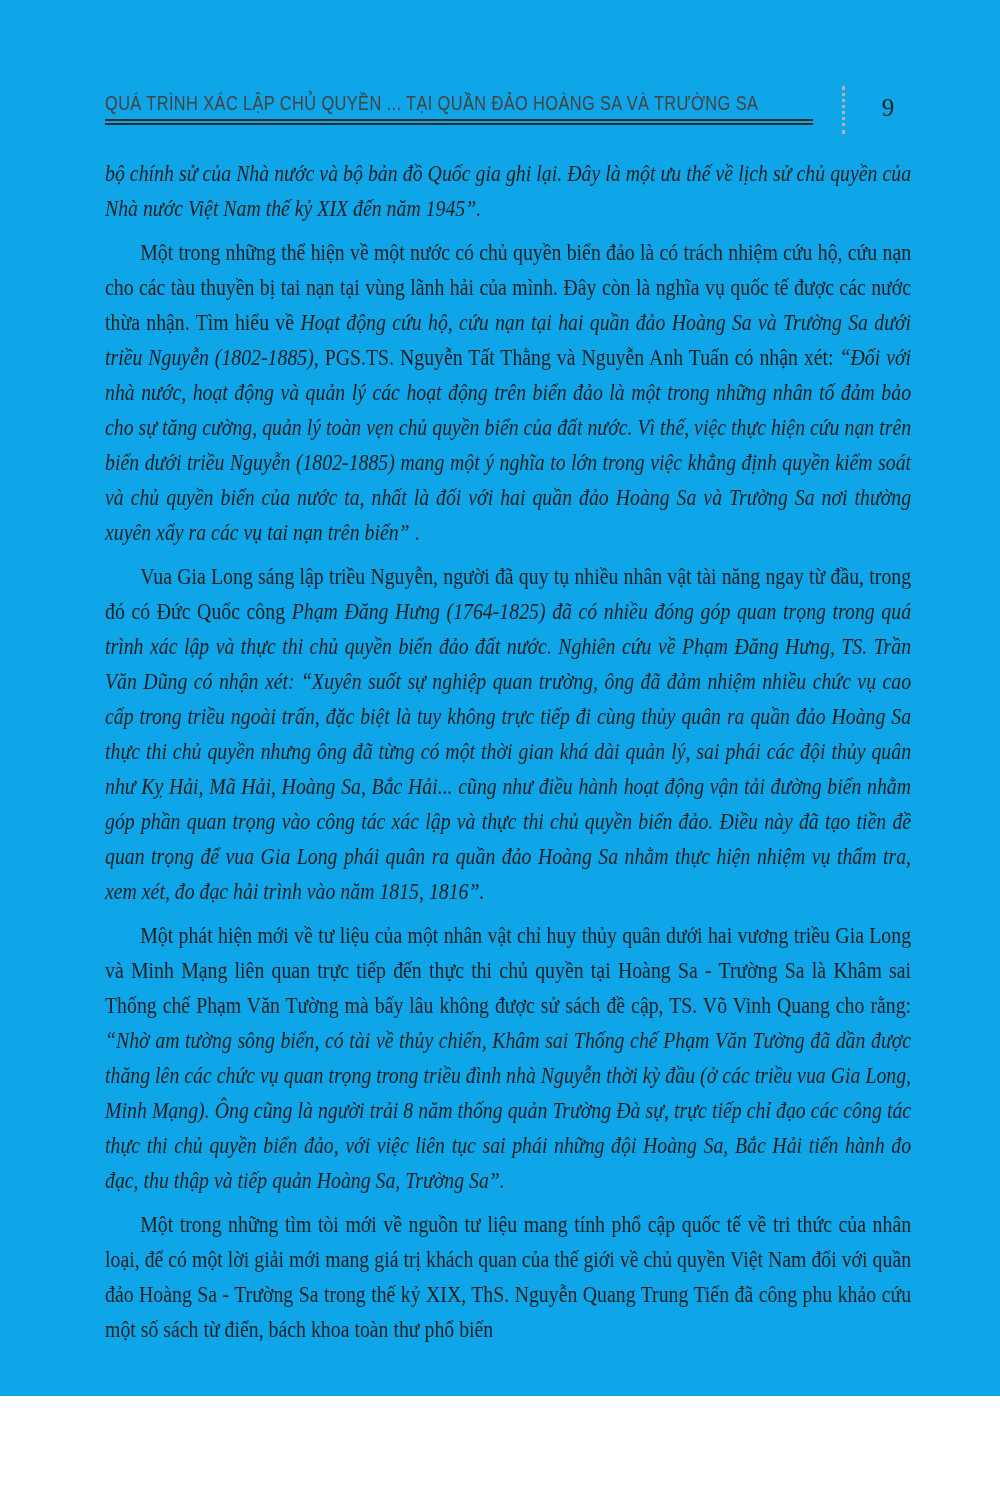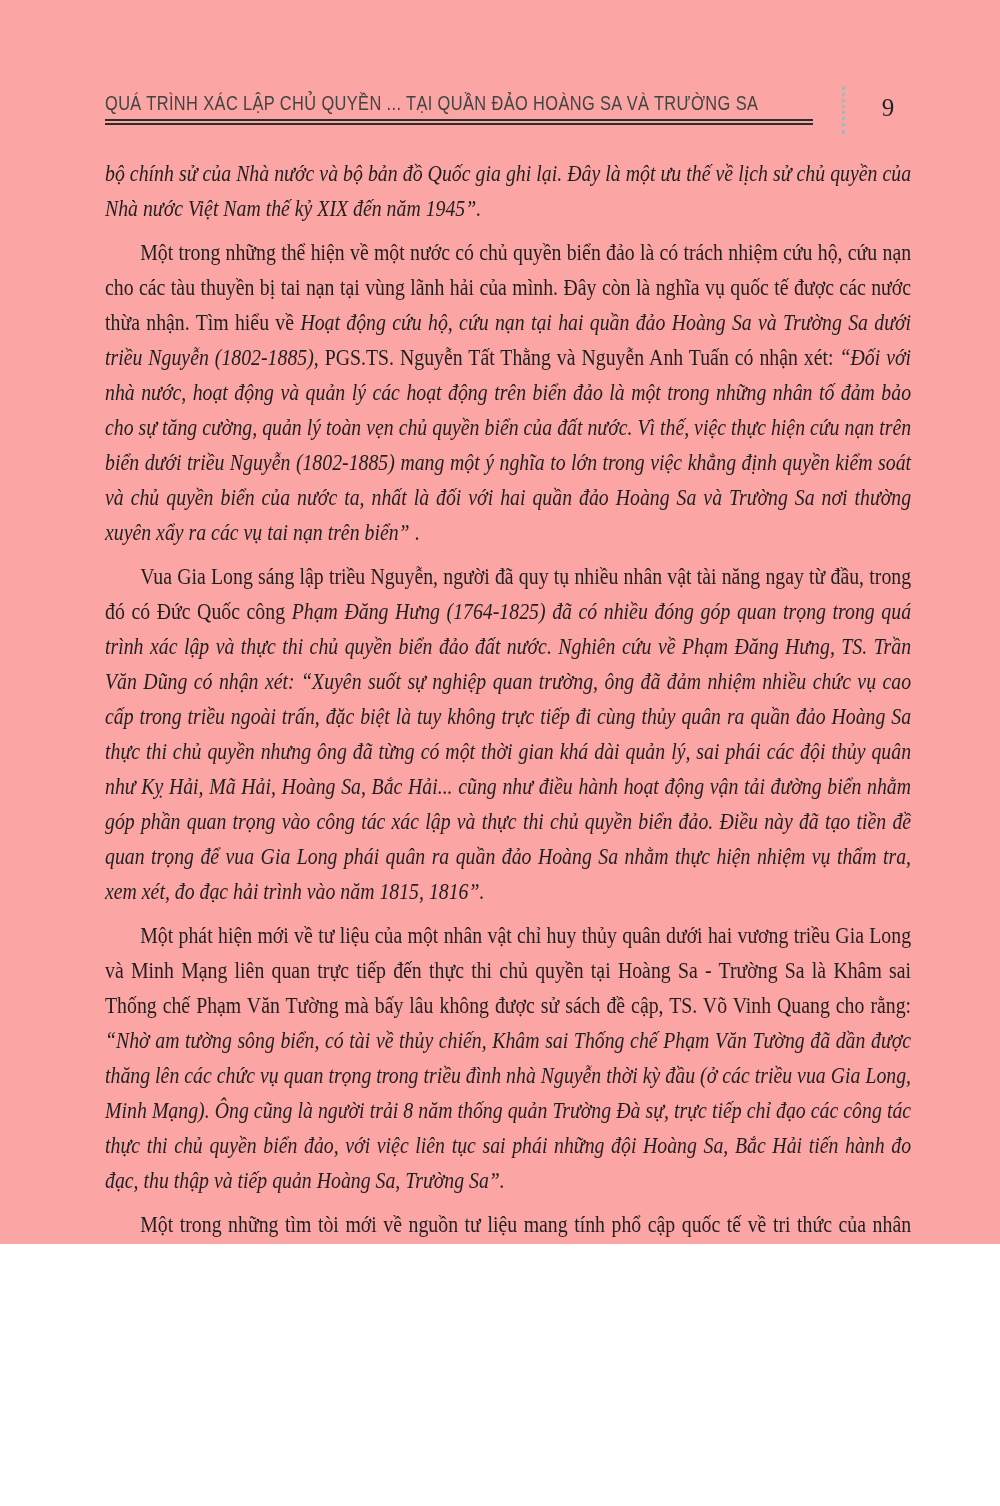--- a/index.html
+++ b/index.html
@@ -1,20 +1,20 @@
 <!DOCTYPE html>
 <html lang="vi"><head>
 <meta charset="utf-8">
 <style>
   html, body { margin: 0; padding: 0; background: #ffffff; }
   .page {
     position: relative;
     width: 1000px;
-    height: 1244px;
-    background: #fca5a5;
+    height: 1396px;
+    background: #0ea5e9;
     overflow: hidden;
     font-family: "Liberation Serif", "DejaVu Serif", serif;
     color: #1f1f1f;
   }
   
   .running-header-title {
     position: absolute;
     left: 105px;
     top: 91px;
     font-family: "Liberation Sans", "DejaVu Sans", sans-serif;

